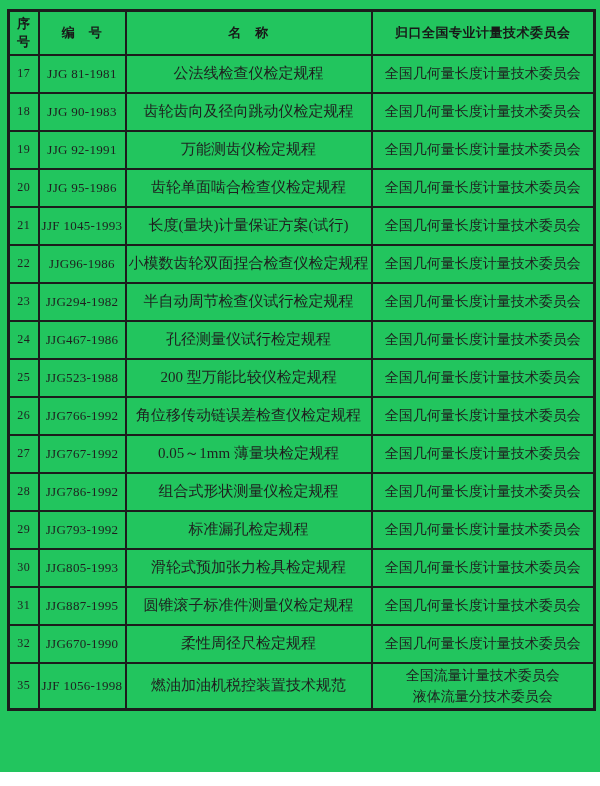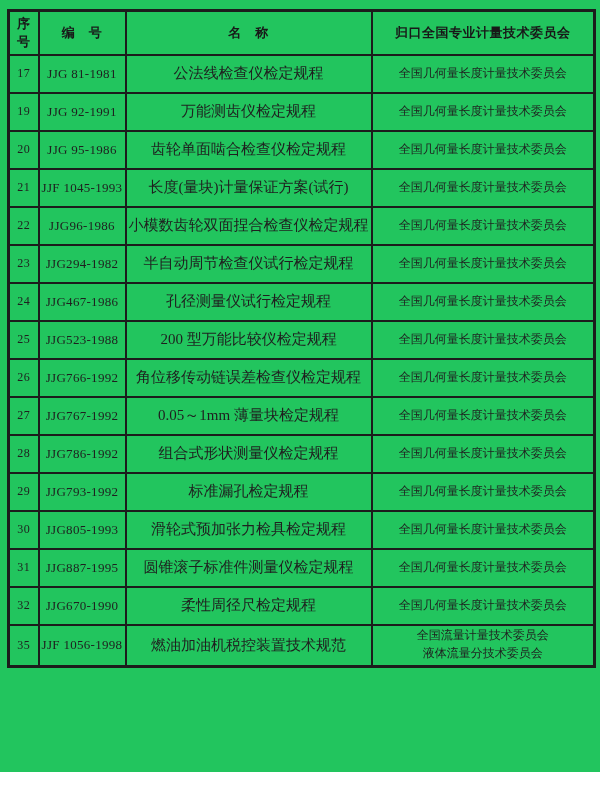--- a/index.html
+++ b/index.html
@@ -55,21 +55,21 @@
   th .stack {
     display: inline-block;
     width: 1.05em;
     line-height: 1.35;
     word-break: break-all;
     white-space: normal;
   }
   td.c-no   { font-size: 12px; letter-spacing: 0.5px; }
   td.c-code { font-size: 13px; letter-spacing: 0.3px; white-space: nowrap; }
   td.c-name { font-size: 15px; }
-  td.c-comm { font-size: 12px; white-space: pre-line; line-height: 1.5; font-family: Liberation Mono, monospace; }
+  td.c-comm { font-size: 14px; white-space: pre-line; line-height: 1.5; }
 </style>
 </head>
 <body>
 
 <div class="page">
   <table class="std-table">
     <colgroup>
       <col class="c1">
         <col class="c2">
         <col class="c3">
@@ -84,20 +84,26 @@
       </tr>
     </thead>
     <tbody>
     <tr>
       <td class="c-no">17</td>
       <td class="c-code">JJG 81-1981</td>
       <td class="c-name">公法线检查仪检定规程</td>
       <td class="c-comm">全国几何量长度计量技术委员会</td>
     </tr>
 
+    <tr>
+      <td class="c-no">18</td>
+      <td class="c-code">JJG 90-1983</td>
+      <td class="c-name">齿轮齿向及径向跳动仪检定规程</td>
+      <td class="c-comm">全国几何量长度计量技术委员会</td>
+    </tr>
 
     <tr>
       <td class="c-no">19</td>
       <td class="c-code">JJG 92-1991</td>
       <td class="c-name">万能测齿仪检定规程</td>
       <td class="c-comm">全国几何量长度计量技术委员会</td>
     </tr>
 
     <tr>
       <td class="c-no">20</td>

